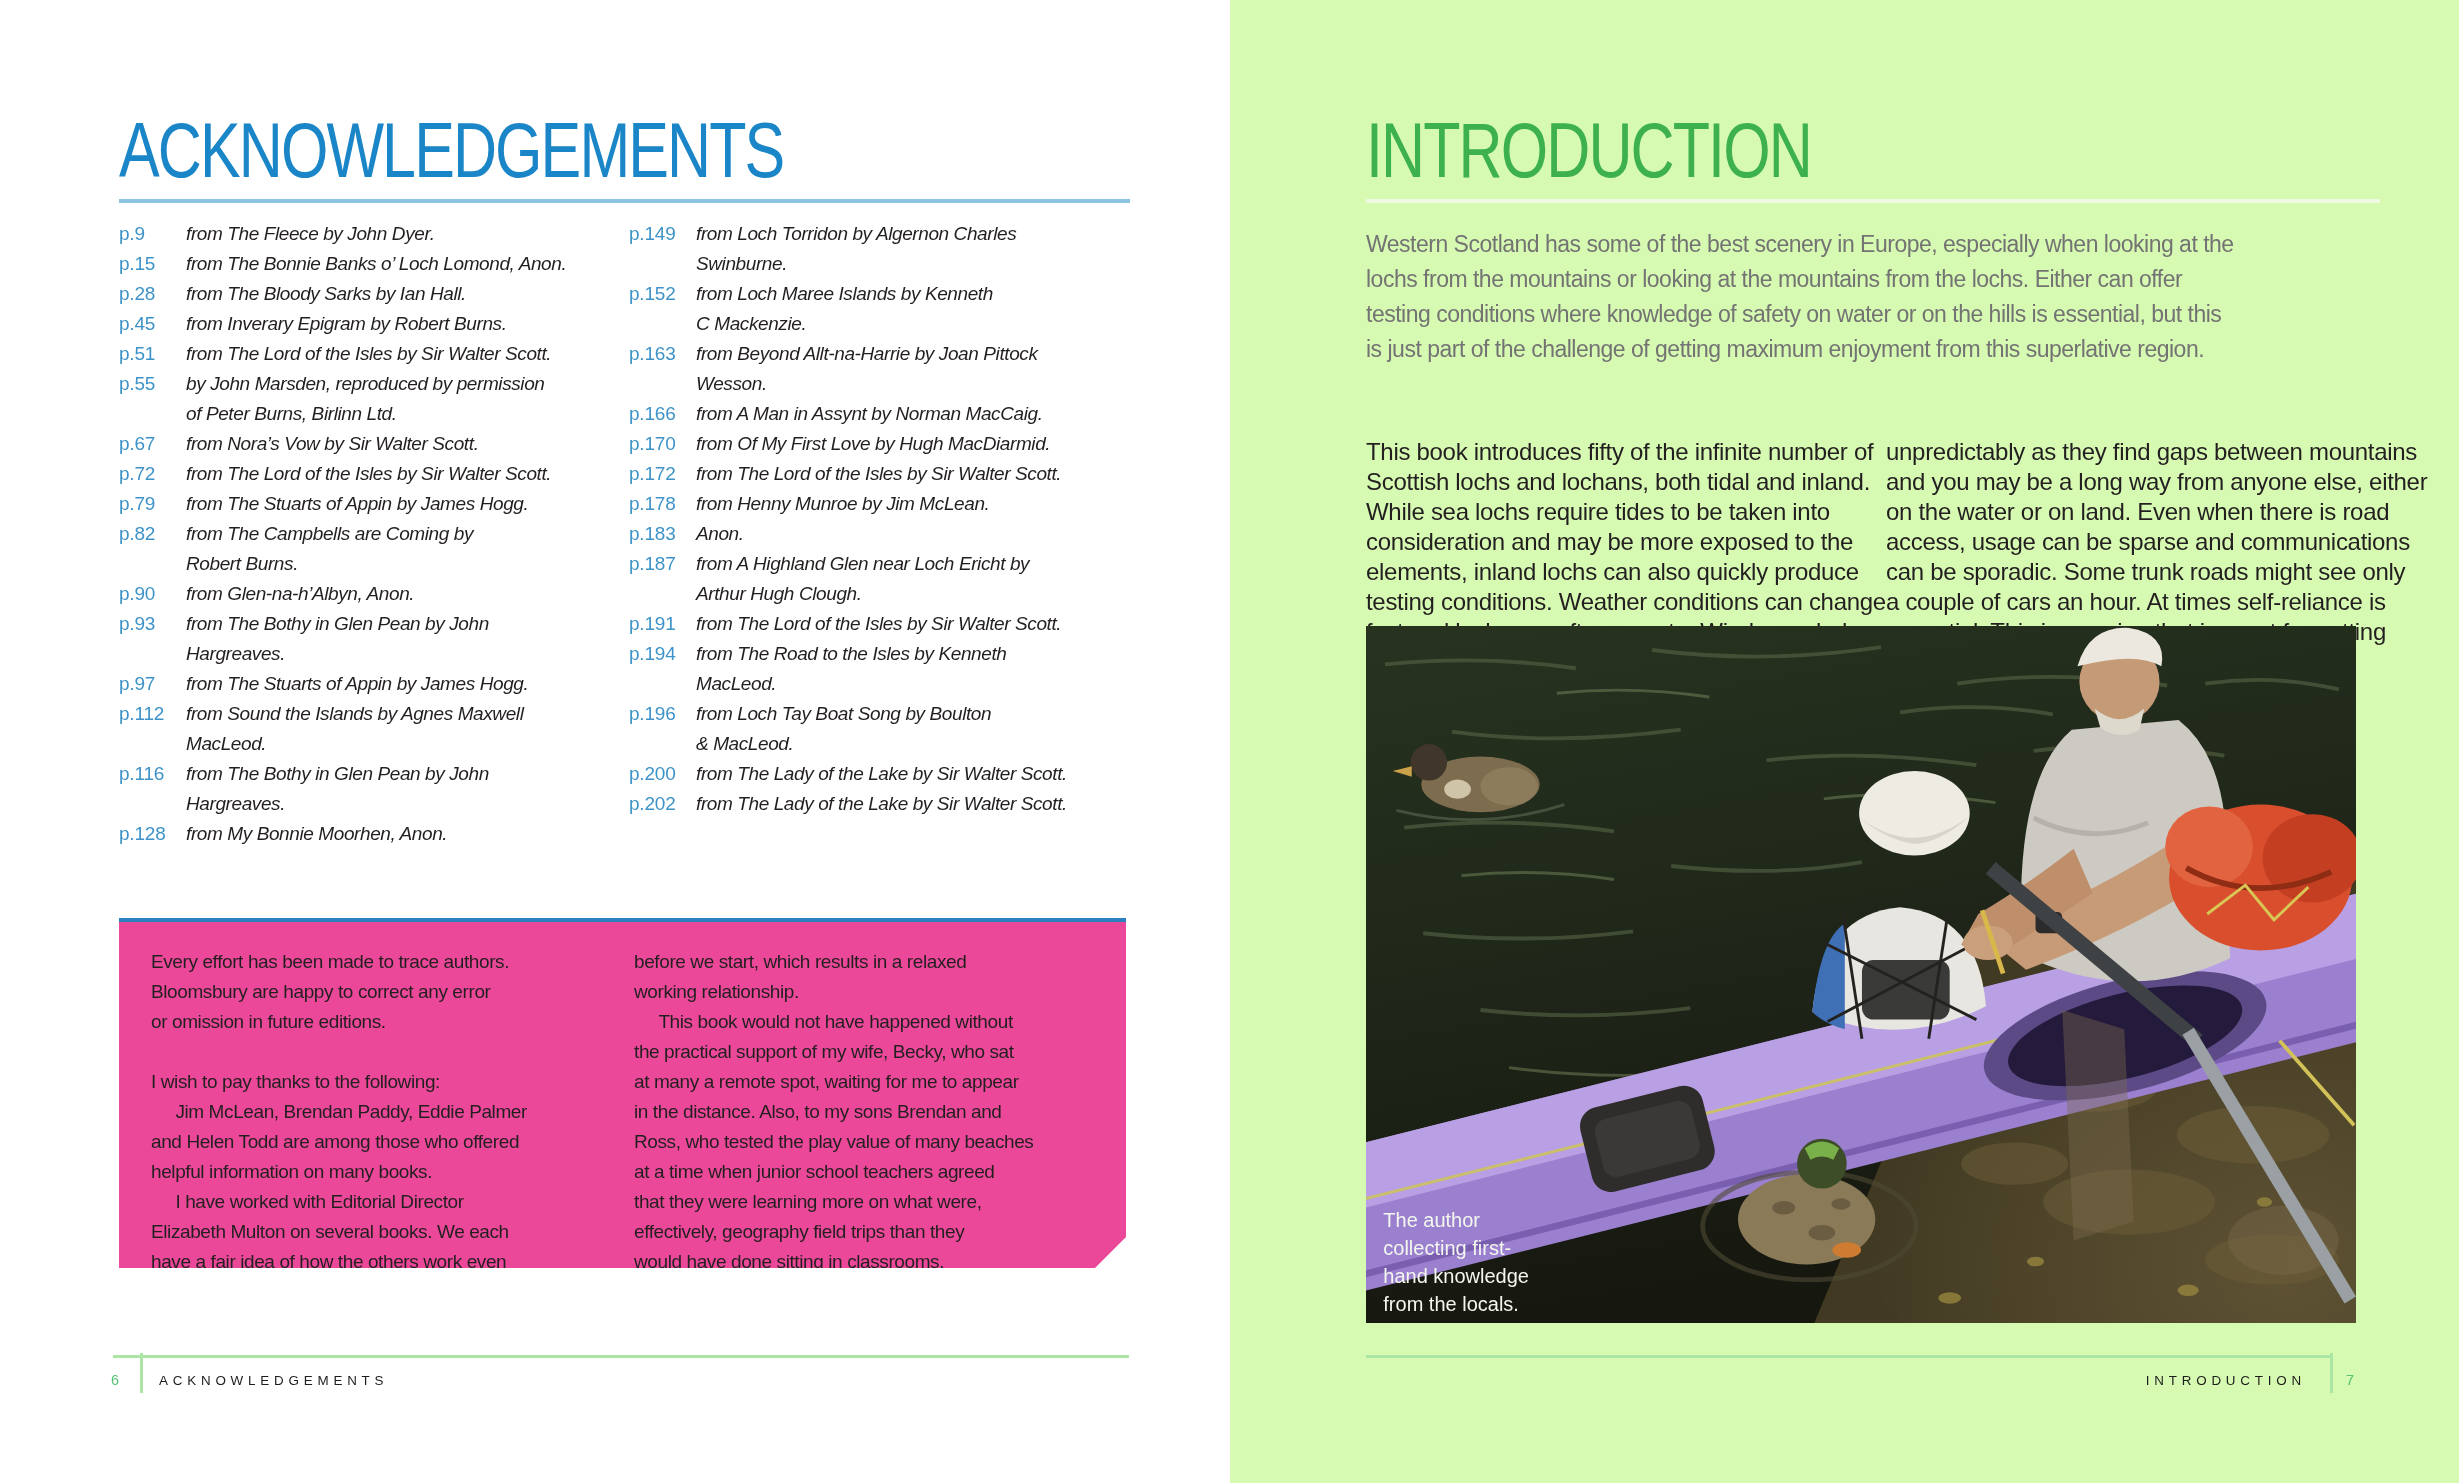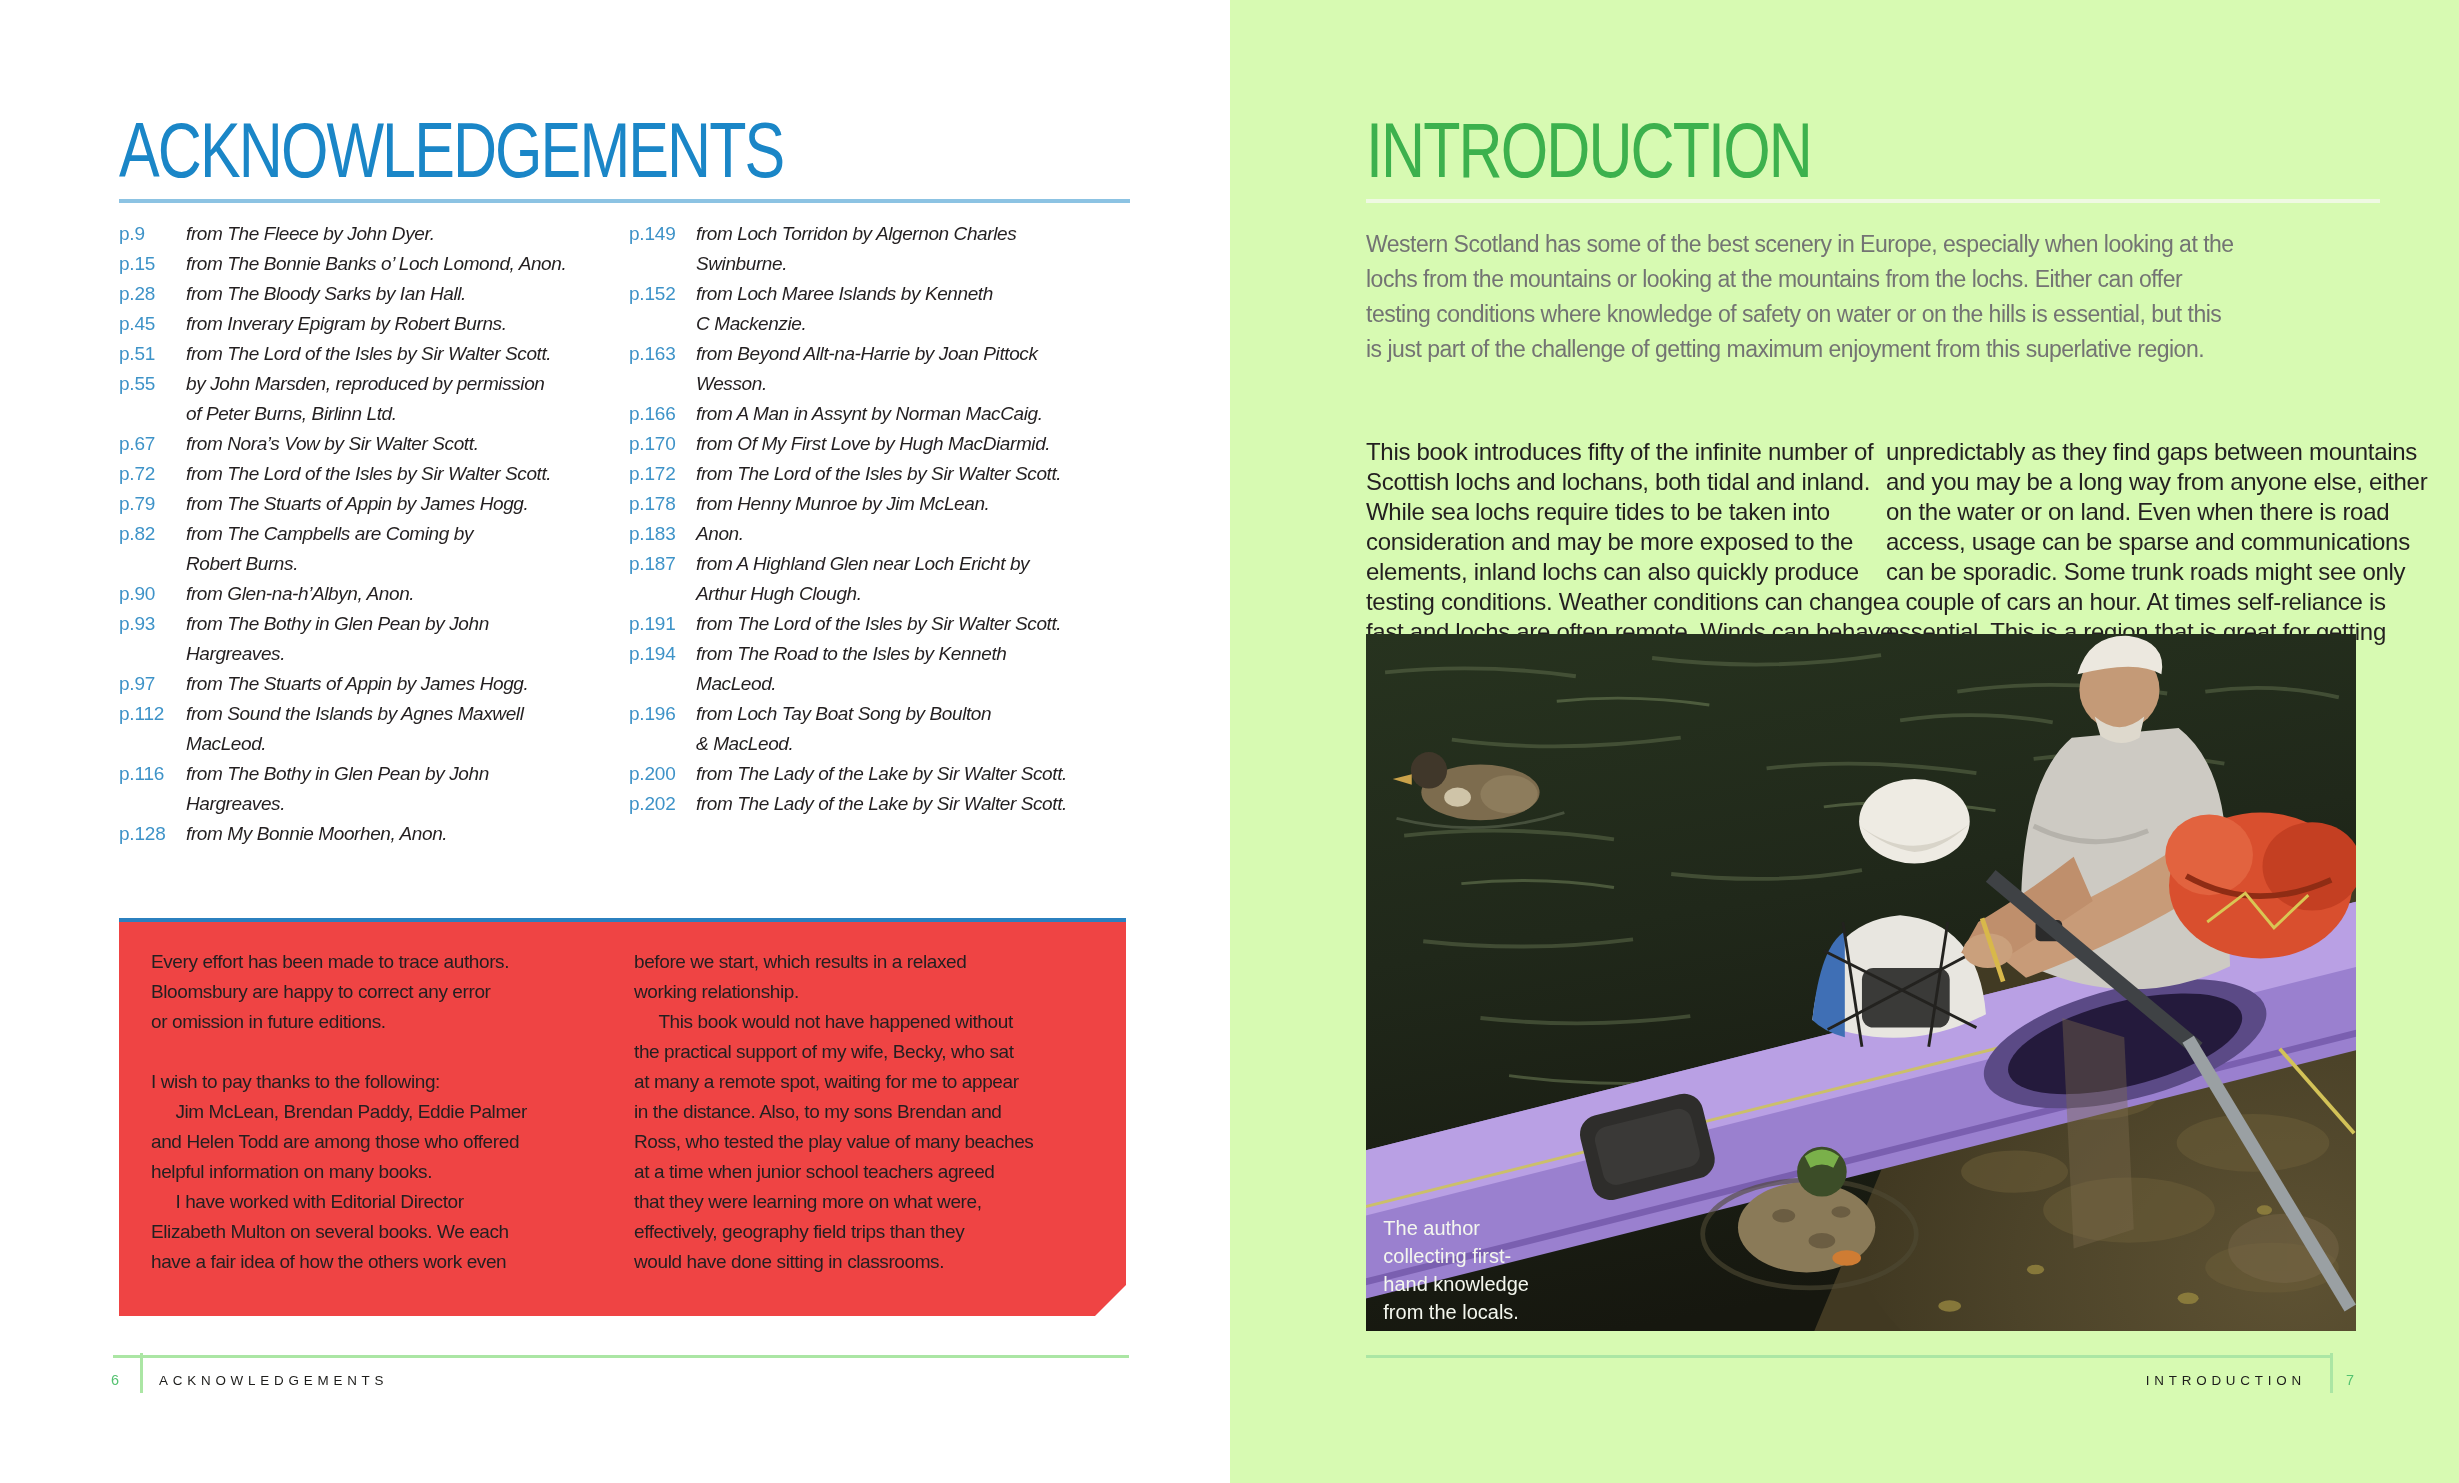--- a/index.html
+++ b/index.html
@@ -20,36 +20,36 @@
 
   
   .credits-col{position:absolute;top:219px;}
   .credits-col.c1{left:119px;}
   .credits-col.c2{left:629px;}
   .credit-row{display:flex;align-items:flex-start;}
   .credit-num{flex:none;width:67px;font-size:19px;line-height:30px;color:#3e93c8;letter-spacing:-0.2px;}
   .credit-text{font-size:19px;line-height:30px;letter-spacing:-0.4px;white-space:pre;font-style:italic;}
 
   
-  .note-box{position:absolute;left:119px;top:918px;width:1007px;height:398px;
-            background:#ef4444;border-top:4.8px solid #2b80bf;box-sizing:border-box;
+  .note-box{position:absolute;left:119px;top:918px;width:1007px;height:350px;
+            background:#ec4899;border-top:4.8px solid #2b80bf;box-sizing:border-box;
             clip-path:polygon(0 0,100% 0,100% calc(100% - 31px),calc(100% - 31px) 100%,0 100%);}
   .note-col{position:absolute;top:25px;font-size:19px;line-height:30px;letter-spacing:-0.4px;white-space:pre;}
   .note-col.n1{left:32px;width:461px;}
   .note-col.n2{left:515px;width:471px;}
 
   
   .lead{position:absolute;left:136px;top:227px;font-size:23px;line-height:35px;
         letter-spacing:-0.5px;color:#737373;white-space:pre;}
   .body-col{position:absolute;top:403px;font-size:24px;line-height:30px;letter-spacing:-0.3px;white-space:pre;margin-top:34px;}
   .body-col.b1{left:136px;width:500px;}
   .body-col.b2{left:656px;width:500px;}
 
   
-  .photo{position:absolute;left:136px;top:626px;width:990px;height:697px;overflow:hidden;margin-top:8px;}
+  .photo{position:absolute;left:136px;top:626px;width:990px;height:697px;overflow:hidden;}
   .photo svg{display:block;width:100%;height:100%;}
   .photo-caption{position:absolute;left:17.3px;top:580px;color:#f4f7ee;font-size:20px;
                  line-height:28px;white-space:pre-line;}
 
   
   .footer-rule{position:absolute;top:1355px;height:2.9px;background:#abe6a4;}
   .page.left .footer-rule{left:113px;width:1016px;}
   .page.right .footer-rule{left:136px;width:964px;}
   .footer-divider{position:absolute;top:1353px;width:2.9px;height:40px;background:#abe6a4;}
   .page.left .footer-divider{left:140px;}

